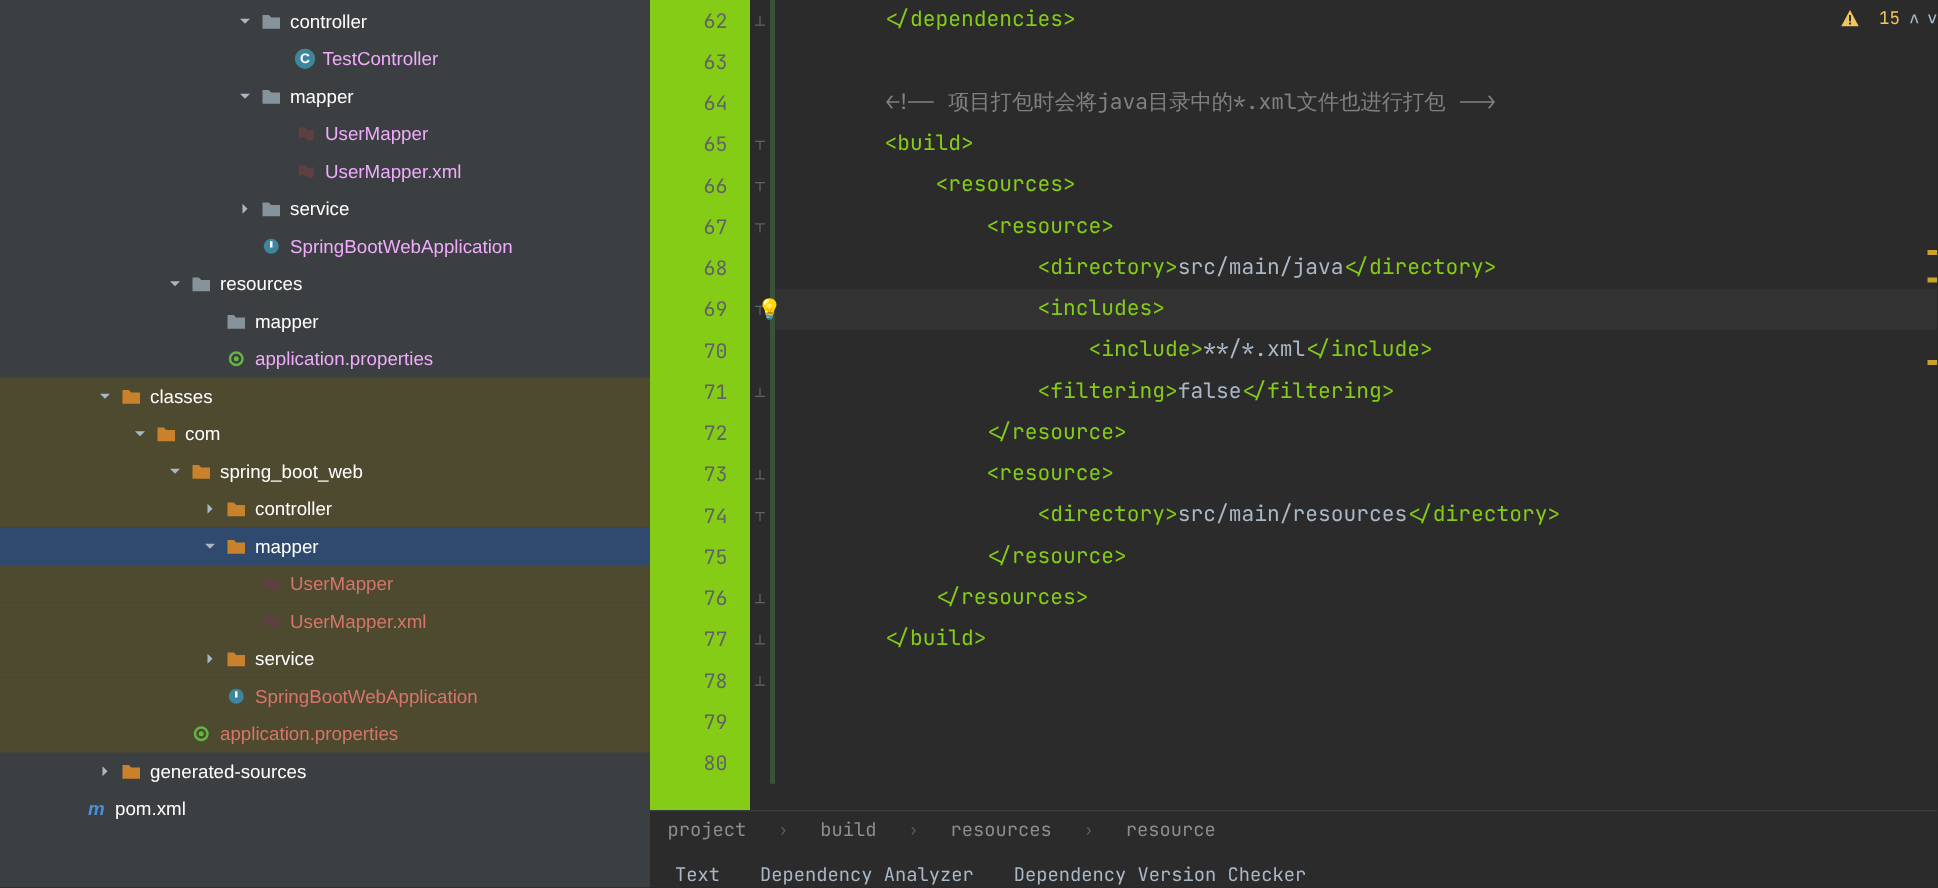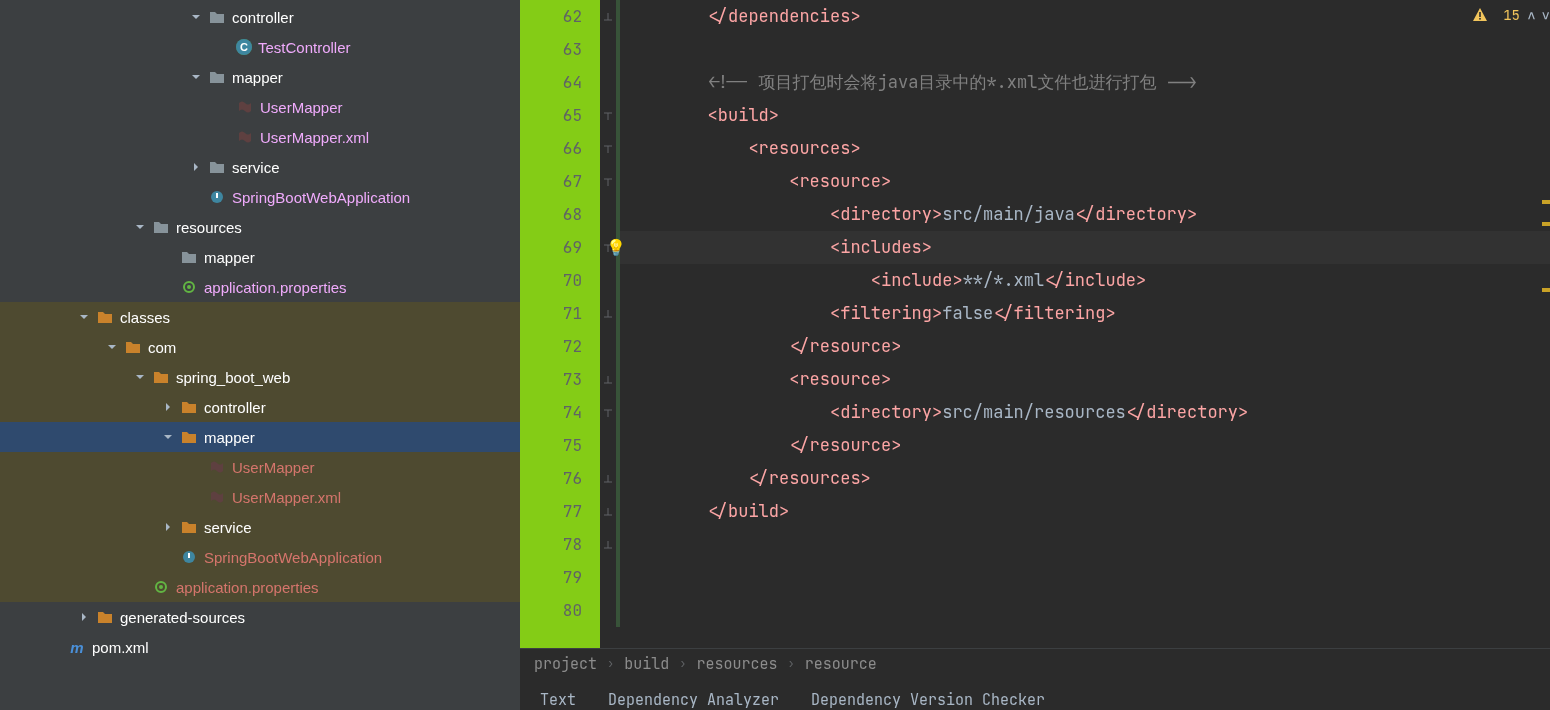--- a/index.html
+++ b/index.html
@@ -115,21 +115,21 @@
     padding-left: 10px;
   }
   .code-line.cursor-line { background: #323232; }
   .lamp {
     position:absolute;
     left: 86px;
     color:#f0a732;
     font-size:16px;
   }
 
-  .t-tag { color: #fca5a5; }
+  .t-tag { color: #84cc16; }
   .t-text { color: #a9b7c6; }
   .t-cm { color: #808080; }
   .caretbar { background:#373a2f; padding:0 1px; }
 
   .warning-badge {
     position: absolute;
     top: 6px;
     right: 30px;
     color: #f2c55c;
     font-size: 14px;
@@ -158,21 +158,21 @@
   .right-mark.w { background:#c9a227; }
 
   .breadcrumbs {
     height: 30px;
     display: flex;
     align-items: center;
     padding: 0 14px;
     background: #2b2b2b;
     font-size: 15px;
     color: #8c8c8c;
-    gap: 10px;
+    gap: 26px;
     border-top: 1px solid #3c3f41;
   }
   .breadcrumbs .sep { color:#606366; font-size:12px; }
 
   .editor-tabs {
     height: 32px;
     display: flex;
     align-items: flex-end;
     padding: 0 20px;
     background: #2b2b2b;

